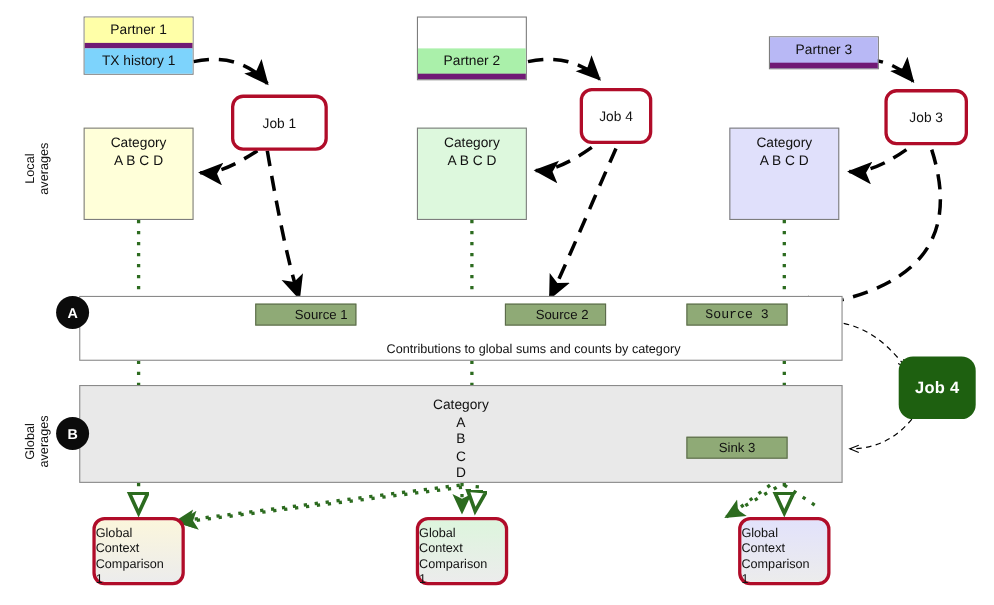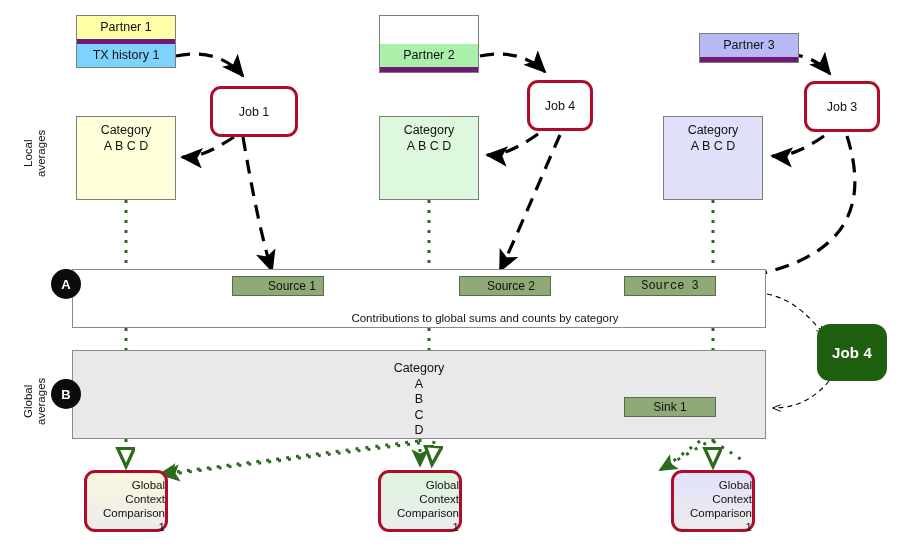--- a/index.html
+++ b/index.html
@@ -95,21 +95,21 @@
     writing-mode:vertical-rl;
     transform:rotate(180deg);
     text-align:center;
     line-height:13px;
     white-space:pre;
   }
 
   .gcc{
     border:3px solid #b00c29;
     border-radius:11px;
-    text-align:right;
+    text-align:left;
     font-size:11.5px;color:#111;
     line-height:14px;
     padding-top:5px;
     box-sizing:border-box;
   }
   .gcc span{display:block;}
 
   .catlist-inline{
     position:absolute;text-align:center;
     font-size:12.5px;color:#111;line-height:15.5px;
@@ -257,21 +257,21 @@
 
   <div class="catlist-inline" style="left:379px;top:361px;width:80px;">
     <span>Category</span>
     <span>A</span>
     <span>B</span>
     <span>C</span>
     <span>D</span>
   </div>
 
   <div class="node srcbox" style="left:624px;top:397px;width:92px;height:20px;">
-    <span>Sink 1</span>
+    <span>Sink 3</span>
   </div>
 
   <div class="badge" style="left:51px;top:379px;">B</div>
 
   <div class="node job4" style="left:817px;top:324px;width:70px;height:57px;">
     <span>Job 4</span>
   </div>
 
   <div class="node gcc" style="left:84px;top:470px;width:84px;height:62px;background:linear-gradient(#fbf6dc,#ececec);">
     <span>Global</span>

